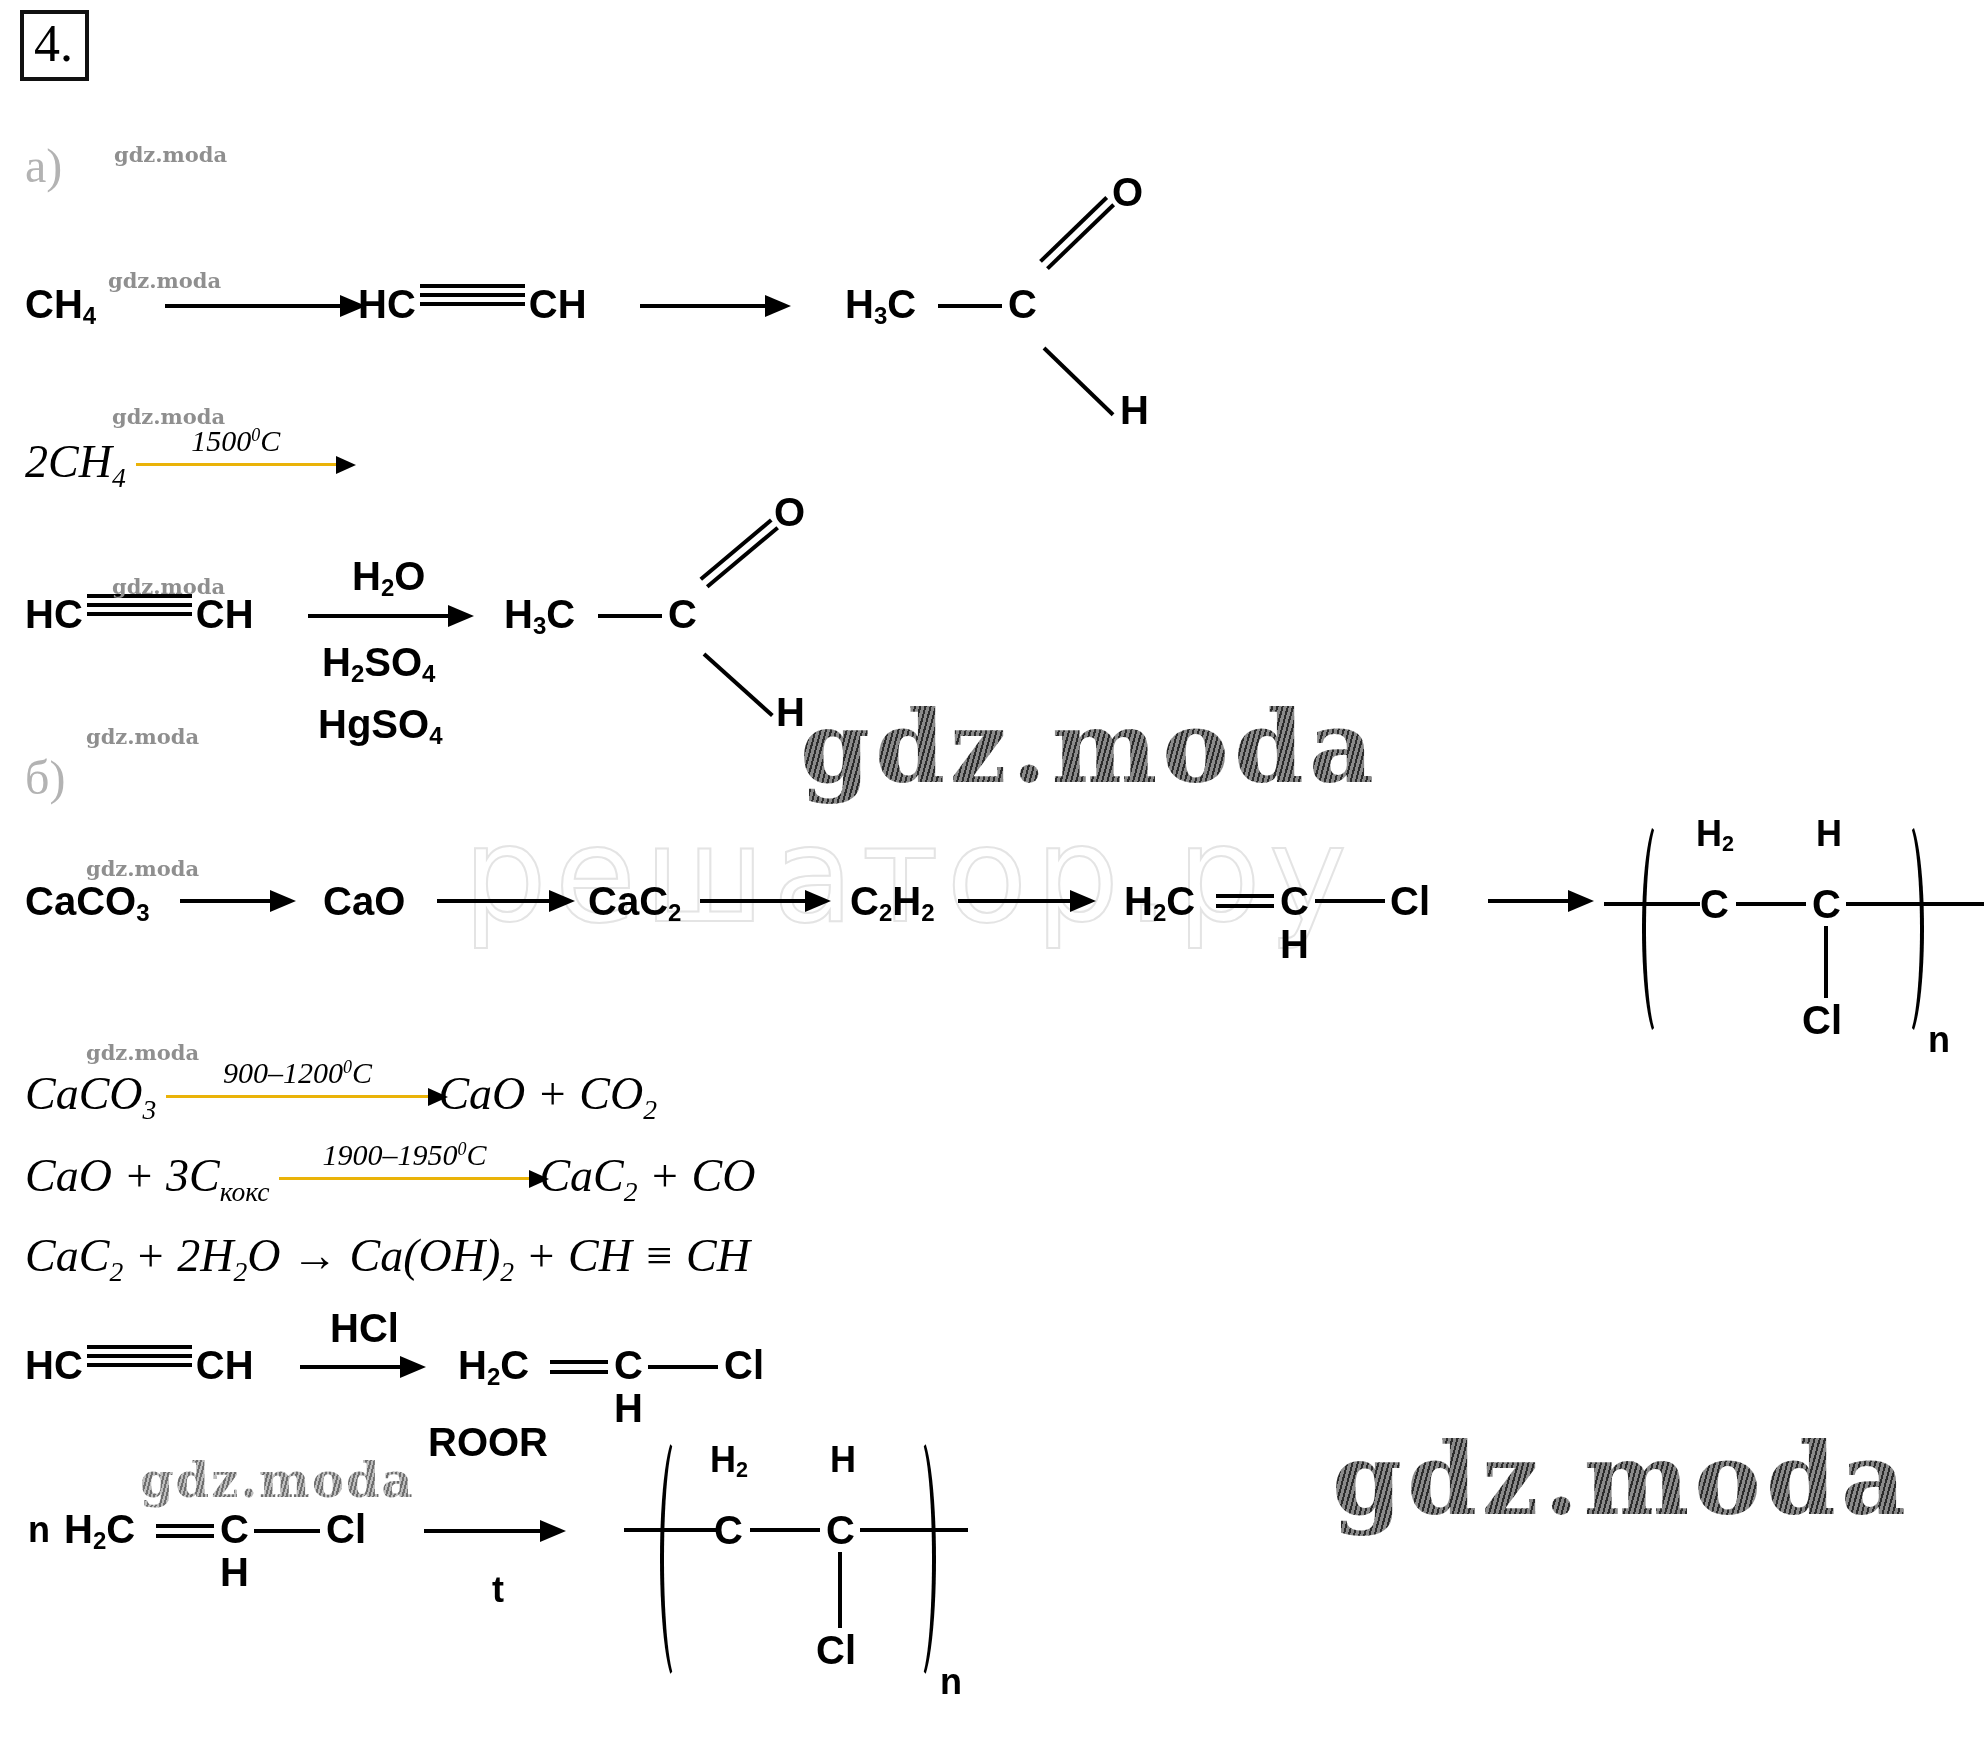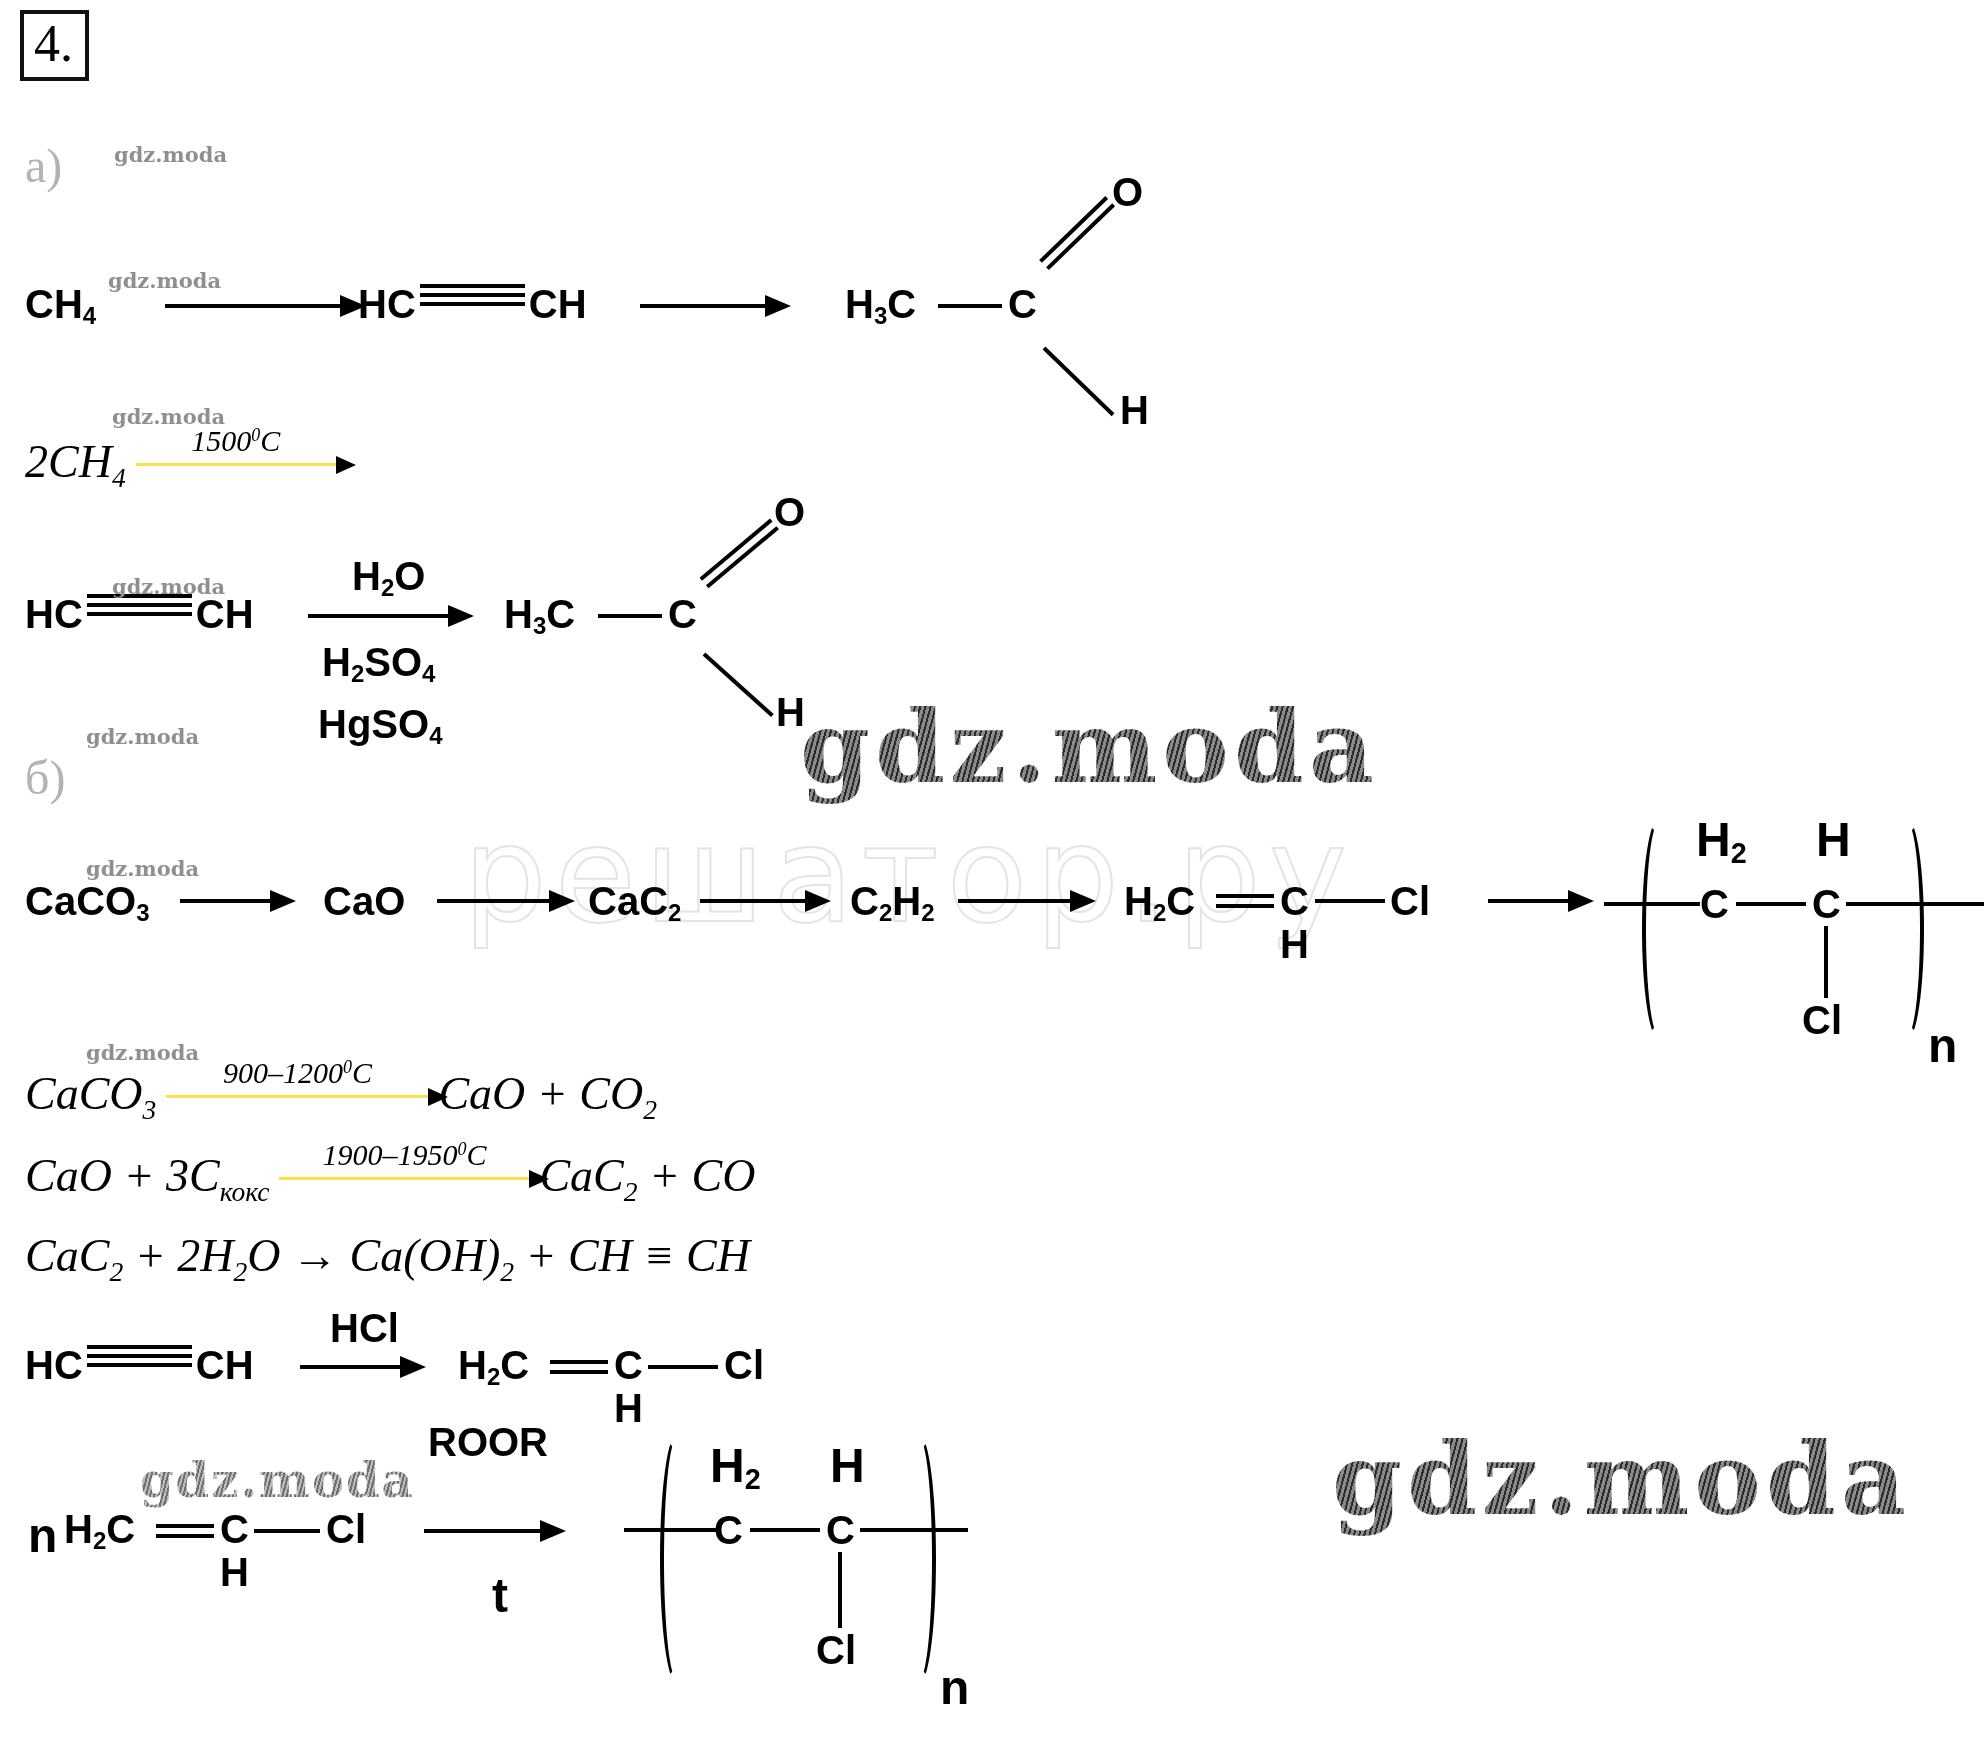--- a/index.html
+++ b/index.html
@@ -11,21 +11,21 @@
   .pnum{position:absolute;left:20px;top:10px;border:4px solid #111;padding:0 12px 4px 10px;
         font-family:"Liberation Serif","DejaVu Serif",serif;font-size:52px;z-index:2}
 
   
   .lbl{position:absolute;font-family:"Liberation Serif","DejaVu Serif",serif;
        font-size:48px;color:#b3b3b3;z-index:2}
 
   
   .f{position:absolute;font-weight:700;font-size:40px;line-height:1;white-space:nowrap;z-index:2}
   .f .sub{font-size:60%;vertical-align:-0.25em}
-  .f.small{font-size:48px}
+  .f.small{font-size:36px}
 
   
   .hcch{position:absolute;display:flex;align-items:flex-start;gap:4px;z-index:2}
   .hcch span{font-weight:700;font-size:40px;line-height:1}
   .tbond{width:105px;height:22px;border-top:4px solid #000;border-bottom:4px solid #000;
          background:linear-gradient(#000,#000) center/100% 4px no-repeat}
 
   
   .sbond{position:absolute;height:4px;background:#000;z-index:2}
   .dbond{position:absolute;height:14px;border-top:4px solid #000;border-bottom:4px solid #000;z-index:2}
@@ -41,21 +41,21 @@
   
   .paren{position:absolute;width:34px;border:4px solid transparent;border-radius:50%;z-index:2}
   .paren.l{border-left-color:#000}
   .paren.r{border-right-color:#000}
 
   
   .eq{position:absolute;display:flex;align-items:center;gap:10px;z-index:2;white-space:nowrap;
       font-family:"Liberation Serif","DejaVu Serif",serif;font-style:italic;font-size:46px;line-height:1.15}
   .eq .sub{font-size:60%;vertical-align:-0.35em}
   .eq .sup{font-size:60%;vertical-align:0.55em}
-  .eqarr{position:relative;height:3px;background:#fde047;flex:none}
+  .eqarr{position:relative;height:3px;background:#eab308;flex:none}
   .eqarr::after{content:"";position:absolute;left:100%;top:50%;transform:translateY(-50%);
                 border-top:9px solid transparent;border-bottom:9px solid transparent;
                 border-left:20px solid #000}
   .eqarr .cond{position:absolute;left:50%;bottom:8px;transform:translateX(-50%);
                font-size:30px;white-space:nowrap}
 
   
   .wm-s{position:absolute;font-family:"DejaVu Serif","Liberation Serif",serif;font-weight:700;
         font-size:21px;color:#8f8f8f;z-index:4;white-space:nowrap}
   .wm-big{position:absolute;font-family:"DejaVu Serif","Liberation Serif",serif;font-weight:700;

